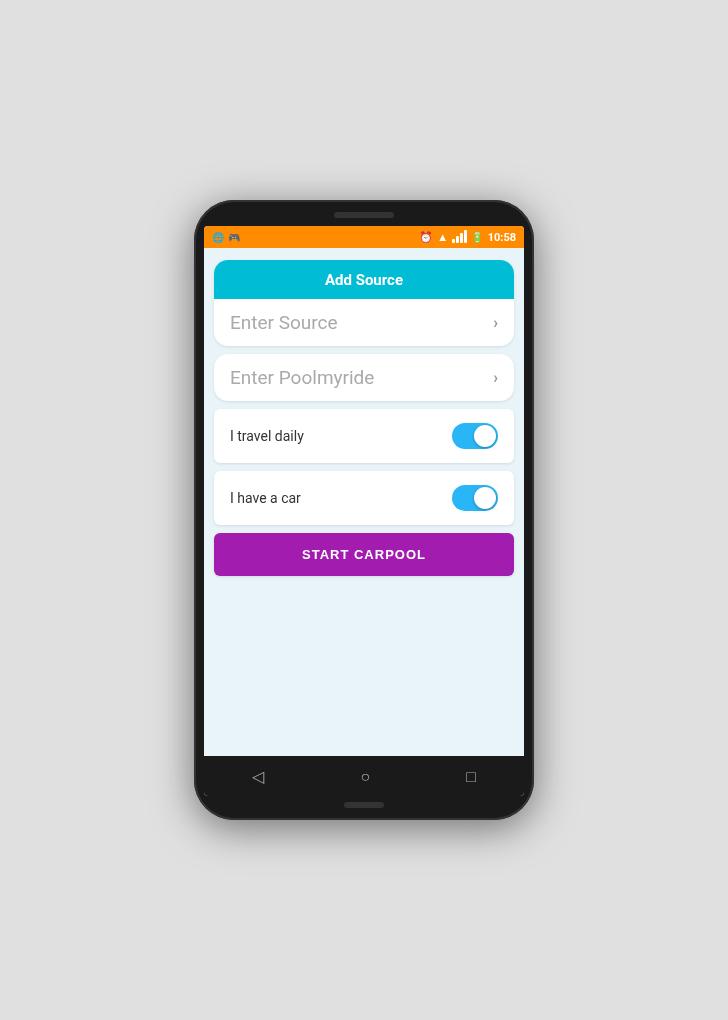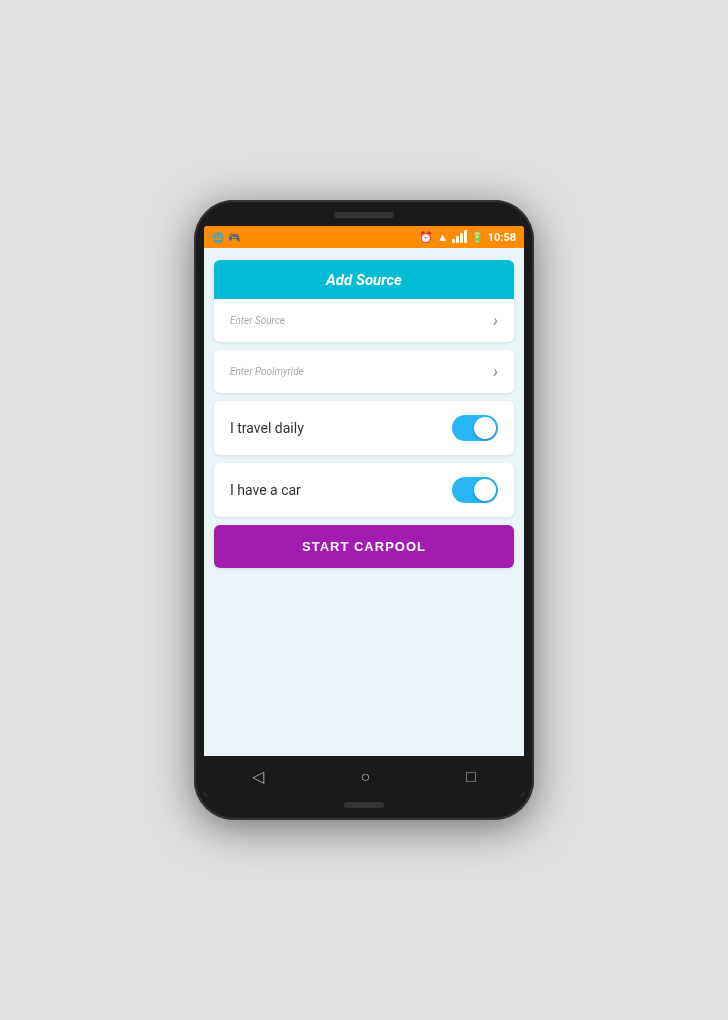--- a/index.html
+++ b/index.html
@@ -124,24 +124,23 @@
       display: flex;
       flex-direction: column;
       gap: 8px;
       padding: 12px 10px;
       overflow-y: auto;
     }
 
     
     .card {
       background: white;
-      border-radius: 6px;
+      border-radius: 14px;
       overflow: hidden;
       box-shadow: 0 1px 3px rgba(0,0,0,0.1);
-      font-style: italic;
     }
 
     .card-header {
       background: #00bcd4;
       padding: 10px 16px;
       text-align: center;
     }
 
     .card-header-text {
       color: white;
@@ -151,21 +150,21 @@
 
     .card-row {
       display: flex;
       align-items: center;
       justify-content: space-between;
       padding: 12px 16px;
     }
 
     .card-placeholder {
       color: #aaa;
-      font-size: 10px;
+      font-size: 19px;
     }
 
     .chevron-right {
       color: #999;
       font-size: 16px;
       font-weight: bold;
     }
 
     
     .toggle-card {

